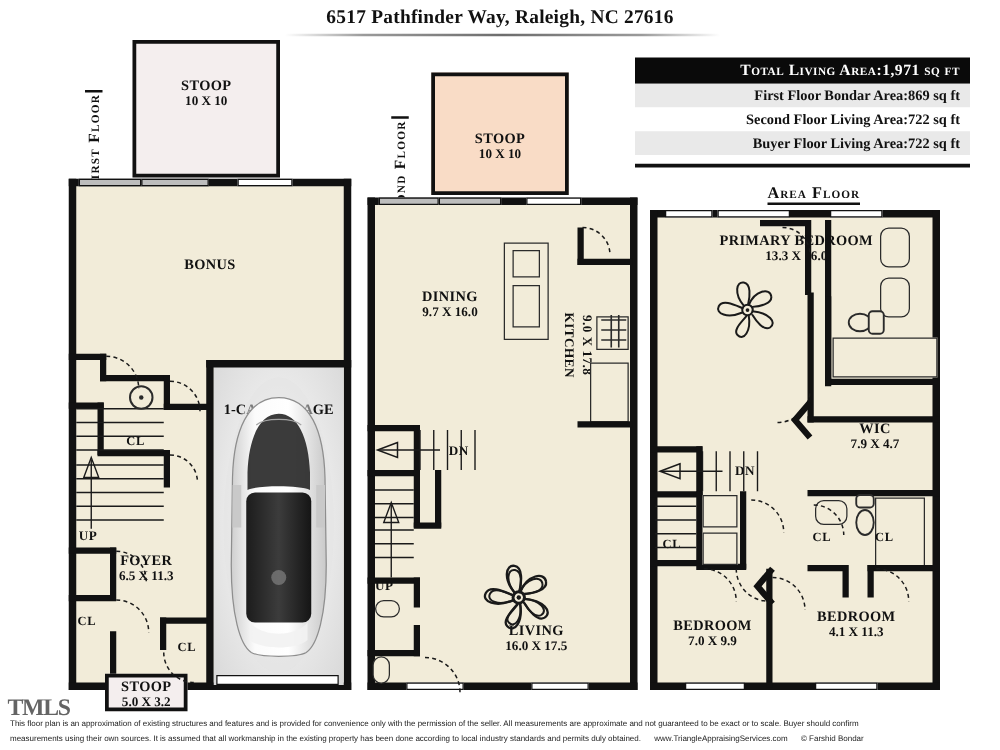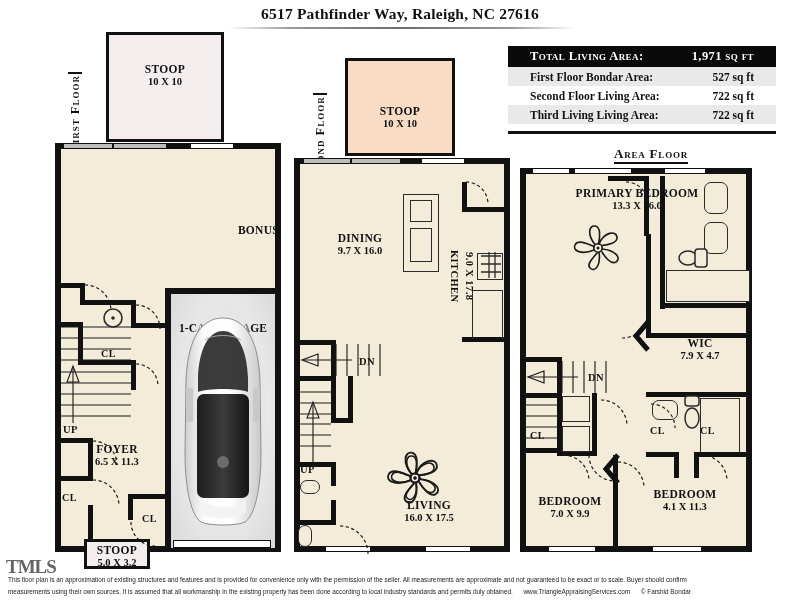--- a/index.html
+++ b/index.html
@@ -7,22 +7,22 @@
        font-family:"Liberation Serif",serif;color:#111;}
 
   
   #title{position:absolute;left:0;top:5px;width:800px;text-align:center;
          font-size:15.5px;font-weight:bold;letter-spacing:.2px;}
   #title-rule{position:absolute;left:228px;top:27px;width:348px;height:2px;
               background:linear-gradient(to right,#fff,#9a9a9a 18%,#6d6d6d 50%,#9a9a9a 82%,#fff);}
 
   
   #area-table{position:absolute;left:508px;top:46px;width:268px;}
-  .arow{display:flex;justify-content:space-between;align-items:center;
-        height:19px;padding:0 22px;box-sizing:border-box;font-size:11.5px;}
+  .arow{display:flex;justify-content:flex-end;align-items:center;
+        height:19px;padding:0 8px;box-sizing:border-box;font-size:11.5px;}
   .arow.total{background:#0a0a0a;color:#fff;height:21px;font-size:12.5px;
               font-variant:small-caps;letter-spacing:.4px;font-weight:bold;}
   .arow.alt{background:#e9e9e9;}
   .arow.plain{background:#ffffff;}
   .arow .lbl{font-weight:bold;}
   .arow .val{font-weight:bold;}
   .arow.total .lbl,.arow.total .val{font-weight:bold;}
   #table-bottom{position:absolute;left:508px;top:131px;width:268px;height:3px;background:#111;}
 
   
@@ -82,28 +82,28 @@
 <div id="title">6517 Pathfinder Way, Raleigh, NC 27616</div>
 <div id="title-rule"></div>
 
 <div id="area-table">
   <div class="arow total">
     <span class="lbl">Total Living Area:</span>
     <span class="val">1,971 sq ft</span>
   </div>
   <div class="arow alt">
     <span class="lbl">First Floor Bondar Area:</span>
-    <span class="val">527 sq ft</span>
+    <span class="val">869 sq ft</span>
   </div>
   <div class="arow plain">
     <span class="lbl">Second Floor Living Area:</span>
     <span class="val">722 sq ft</span>
   </div>
   <div class="arow alt">
-    <span class="lbl">Third Living Living Area:</span>
+    <span class="lbl">Buyer Floor Living Area:</span>
     <span class="val">722 sq ft</span>
   </div>
 </div>
 <div id="table-bottom"></div>
 
 <div class="vcap" style="left:68px;top:30px;height:122px;">
   <span class="u">First Floor</span>
 </div>
 <div class="vcap" style="left:313px;top:45px;height:140px;">
   <span class="u">Second Floor</span>
@@ -122,21 +122,21 @@
 
 <div class="wall" style="left:55px;top:143px;width:226px;height:6px;"></div>
 <div class="wall" style="left:55px;top:143px;width:6px;height:409px;"></div>
 <div class="wall" style="left:275px;top:143px;width:6px;height:409px;"></div>
 <div class="wall" style="left:55px;top:546px;width:226px;height:6px;"></div>
 
 <div class="winG" style="left:63px;top:143px;width:50px;height:6px;"></div>
 <div class="winG" style="left:113px;top:143px;width:54px;height:6px;"></div>
 <div class="win" style="left:190px;top:143px;width:44px;height:6px;"></div>
 
-<div class="lab" style="left:57px;top:223px;width:222px;text-align:right;">
+<div class="lab" style="left:57px;top:205px;width:222px;">
   <div class="n">BONUS</div>
 </div>
 
 <div class="wall" style="left:165px;top:288px;width:6px;height:262px;"></div>
 <div id="garage-floor" style="left:171px;top:292px;width:104px;height:256px;"></div>
 <div class="wall" style="left:165px;top:288px;width:116px;height:6px;"></div>
 <div class="win" style="left:173px;top:540px;width:98px;height:8px;"></div>
 
 <div class="gar" style="left:165px;top:321px;width:116px;">
   <div class="n">1-CAR GARAGE</div>

